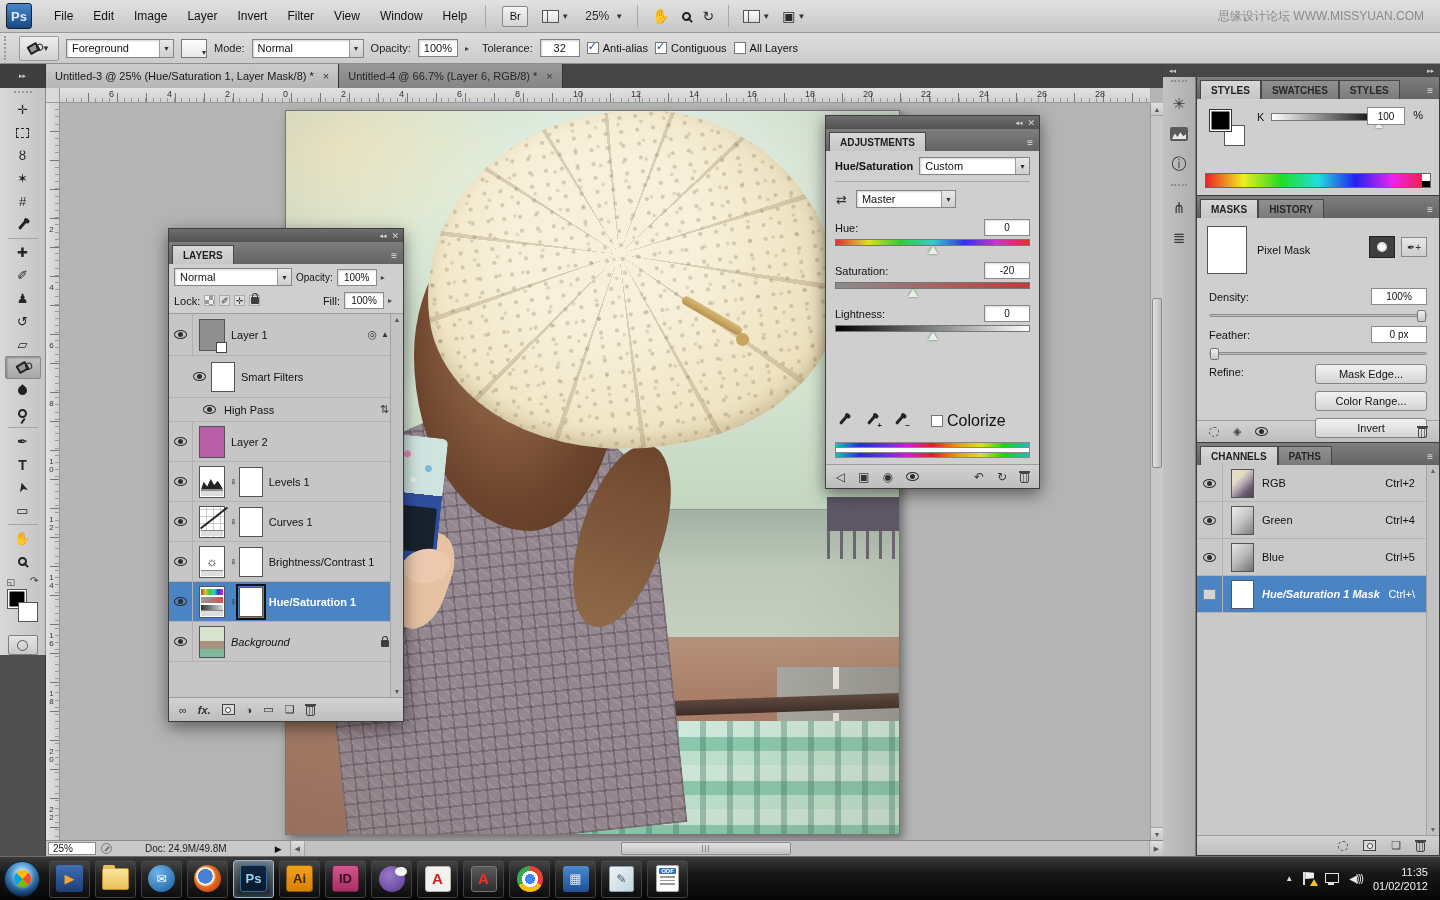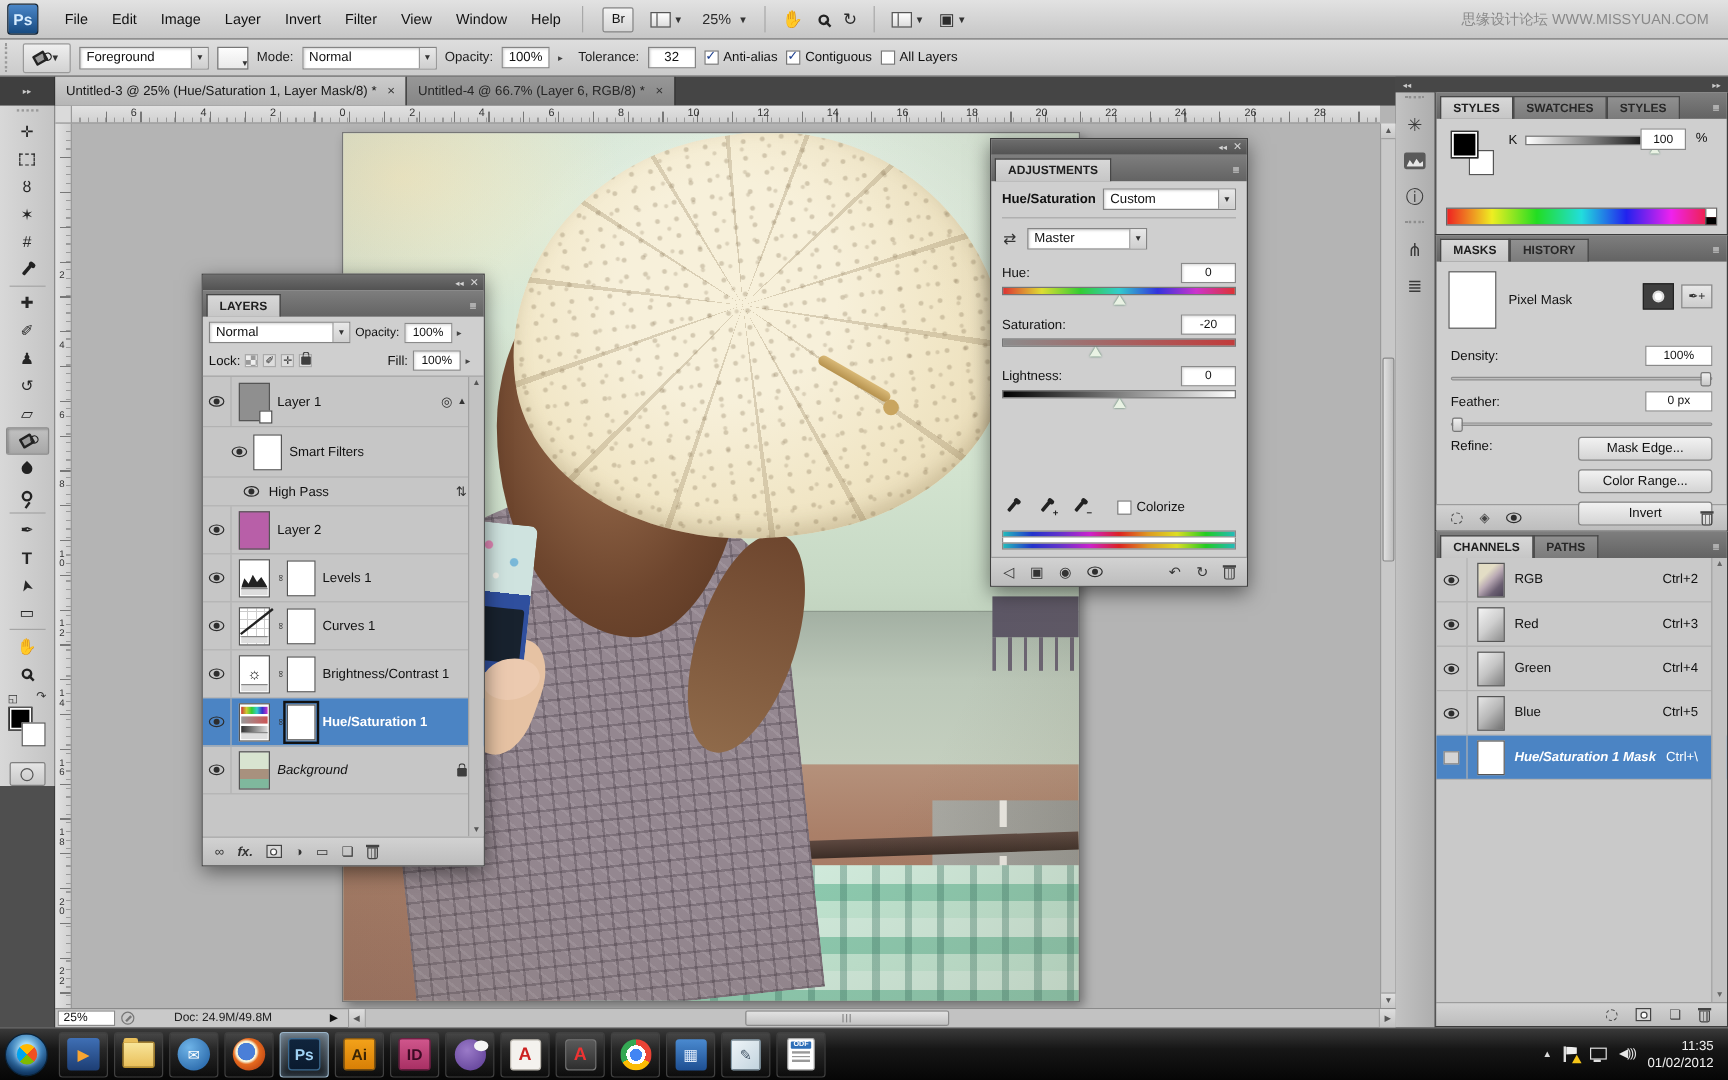--- a/index.html
+++ b/index.html
@@ -211,21 +211,21 @@
 .grad-wrap{position:relative;height:16px;margin-top:3px}
 .grad-bar{height:7px;border:1px solid #767676}
 .hue-bar{background:linear-gradient(90deg,#d33,#dd3,#3c3,#3cc,#33d,#c3c,#d33)}
 .sat-bar{background:linear-gradient(90deg,#8c8c8c,#c23b3b)}
 .lig-bar{background:linear-gradient(90deg,#000,#fff)}
 .tri{position:absolute;top:7px;width:0;height:0;border-left:5px solid transparent;border-right:5px solid transparent;border-bottom:8px solid #e9f2e4;filter:drop-shadow(0 0 1px #44775a)}
 .ap-droppers{display:flex;align-items:center;gap:14px;margin-top:auto;padding:4px 2px}
 .dropsm{position:relative;width:14px;height:14px}
 .dropsm .dropico{position:absolute;left:5px;top:1px}
 .dropsm em{position:absolute;right:-3px;bottom:-2px;font-style:normal;font-size:8px;font-weight:bold;color:#222}
-.ap-colorize{display:flex;align-items:flex-end;font-size:11px;margin-left:10px}
+.ap-colorize{display:flex;align-items:center;font-size:16px;margin-left:10px}
 .spec2{margin:8px 0 6px}
 .spec2 .sb{height:6px;border:1px solid #888;background:linear-gradient(90deg,#2bb,#23c,#63c,#c2c,#d22,#d92,#dd2,#2c2,#2bb)}
 .spec2 .gap{height:4px;background:#fff;border-left:1px solid #888;border-right:1px solid #888}
 .ap-bottom{height:24px;background:linear-gradient(#d2d2d2,#bdbdbd);border-top:1px solid #9c9c9c;display:flex;align-items:center;gap:13px;padding:0 10px;color:#333;font-size:12px}
 
 
 .dock-top{height:13px;display:flex;align-items:center;justify-content:space-between;color:#cacaca;font-size:7px;padding:0 6px;background:#474747}
 .dock-body{flex:1;display:flex;min-height:0}
 .icon-strip{width:33px;background:linear-gradient(90deg,#c2c2c2,#aeaeae);border-right:1px solid #7e7e7e;display:flex;flex-direction:column;align-items:center;padding-top:3px;gap:10px}
 .is-dots{width:16px;height:4px;border-top:2px dotted #8e8e8e}
@@ -901,28 +901,20 @@
                     <span class="ieye"></span>
                   </span>
                 <span class="thumb th-rgb"></span>
                 <span class="cname">RGB</span>
                 <span class="csc">Ctrl+2</span>
               </div>
               <div class="chrow">
                 <span class="eyecell">
                     <span class="ieye"></span>
                   </span>
-                <span class="thumb th-red"></span>
-                <span class="cname">Red</span>
-                <span class="csc">Ctrl+3</span>
-              </div>
-              <div class="chrow">
-                <span class="eyecell">
-                    <span class="ieye"></span>
-                  </span>
                 <span class="thumb th-green"></span>
                 <span class="cname">Green</span>
                 <span class="csc">Ctrl+4</span>
               </div>
               <div class="chrow">
                 <span class="eyecell">
                     <span class="ieye"></span>
                   </span>
                 <span class="thumb th-blue"></span>
                 <span class="cname">Blue</span>

